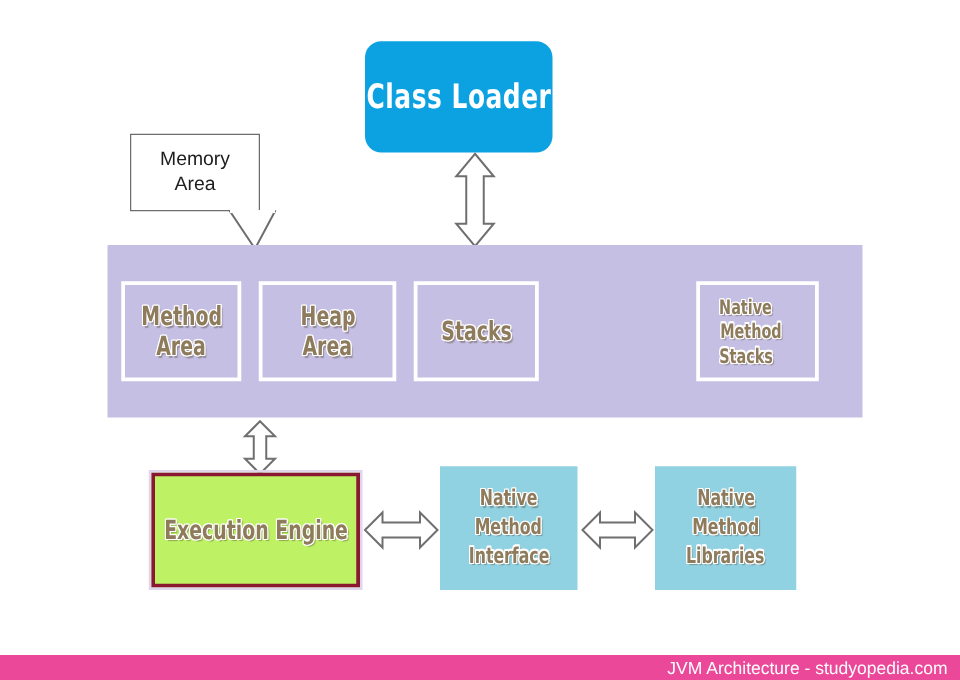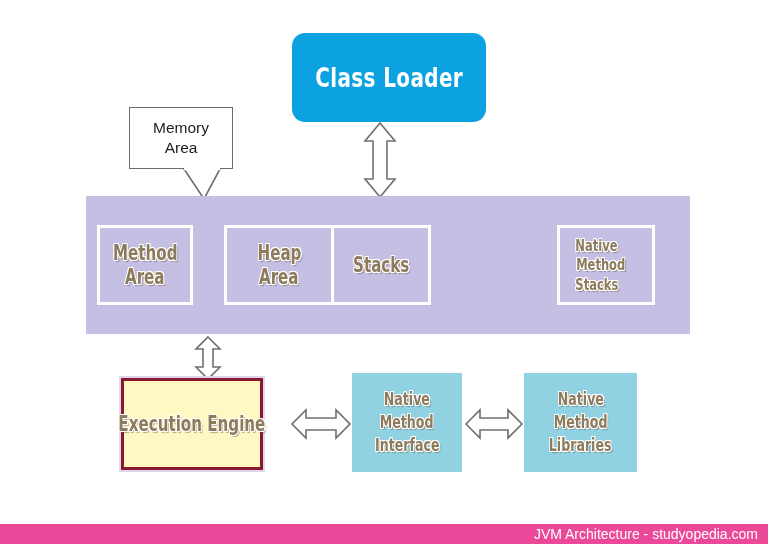--- a/index.html
+++ b/index.html
@@ -17,42 +17,42 @@
     height: 544px;
     background: #ffffff;
     overflow: hidden;
   }
 
   
   .class-loader {
     position: absolute;
     left: 292px;
     top: 33px;
-    width: 194px;
+    width: 150px;
     height: 89px;
     background: #0ca2e2;
     border-radius: 13px;
     display: flex;
     align-items: center;
     justify-content: center;
   }
   .class-loader .cl-label {
     color: #ffffff;
     font-family: "DejaVu Sans Condensed", "Liberation Sans Narrow", "Liberation Sans", sans-serif;
     font-size: 27px;
     font-weight: 700;
     letter-spacing: 0.5px;
     transform: scaleX(0.82);
     white-space: nowrap;
   }
 
   
   .callout {
     position: absolute;
-    left: 129px;
+    left: 104px;
     top: 107px;
     width: 104px;
     height: 62px;
     background: #ffffff;
     border: 1.5px solid #6d6d6d;
     box-sizing: border-box;
     display: flex;
     flex-direction: column;
     align-items: center;
     justify-content: center;
@@ -111,23 +111,23 @@
     font-size: 21px;
     line-height: 1.16;
   }
   .mem-box.small .mem-line { font-size: 16px; line-height: 1.22; }
 
   
   .exec-engine {
     position: absolute;
     left: 121px;
     top: 378px;
-    width: 142px;
+    width: 167px;
     height: 92px;
-    background: #fef9c3;
+    background: #bef264;
     border: 3px solid #8a1830;
     outline: 2px solid #dfd6ee;
     box-sizing: border-box;
     display: flex;
     align-items: center;
     justify-content: center;
   }
   .ee-label { font-size: 21px; }
 
   .cyan-box {
@@ -191,21 +191,21 @@
     <line x1="1" y1="1" x2="37" y2="1" stroke="#ffffff" stroke-width="2.6"></line>
   </svg>
 
   <div class="memory-band">
 
     <div class="mem-box centered" style="left:11px; width:96px;">
       <span class="mem-line">Method</span>
       <span class="mem-line">Area</span>
     </div>
 
-    <div class="mem-box centered" style="left:138px; width:110px;">
+    <div class="mem-box centered" style="left:121px; width:110px;">
       <span class="mem-line">Heap</span>
       <span class="mem-line">Area</span>
     </div>
 
     <div class="mem-box centered" style="left:245px; width:100px;">
       <span class="mem-line">Stacks</span>
     </div>
 
 
     <div class="mem-box leftaligned small" style="left:471px; width:98px;">

